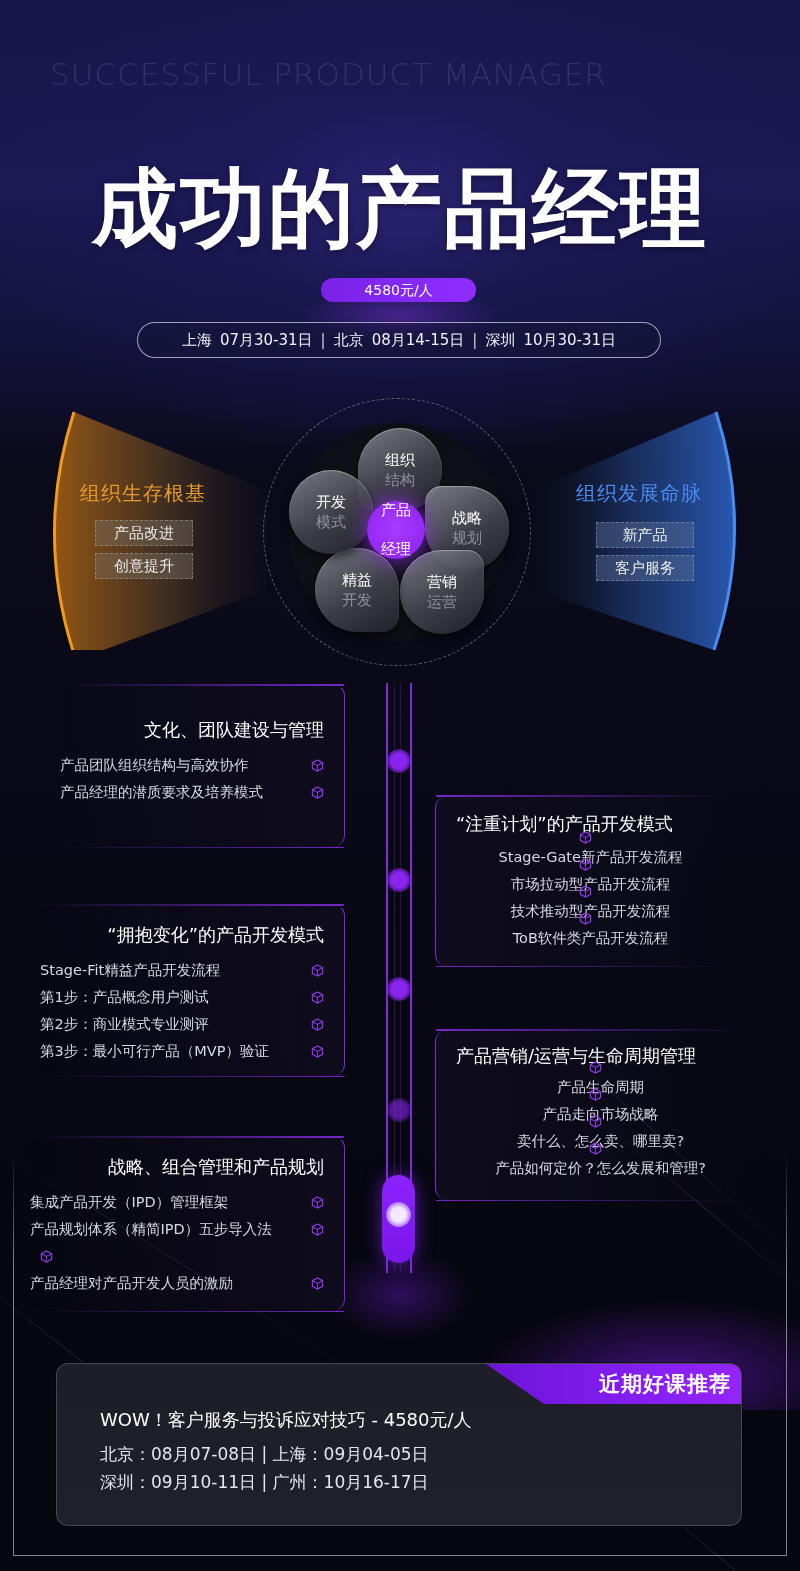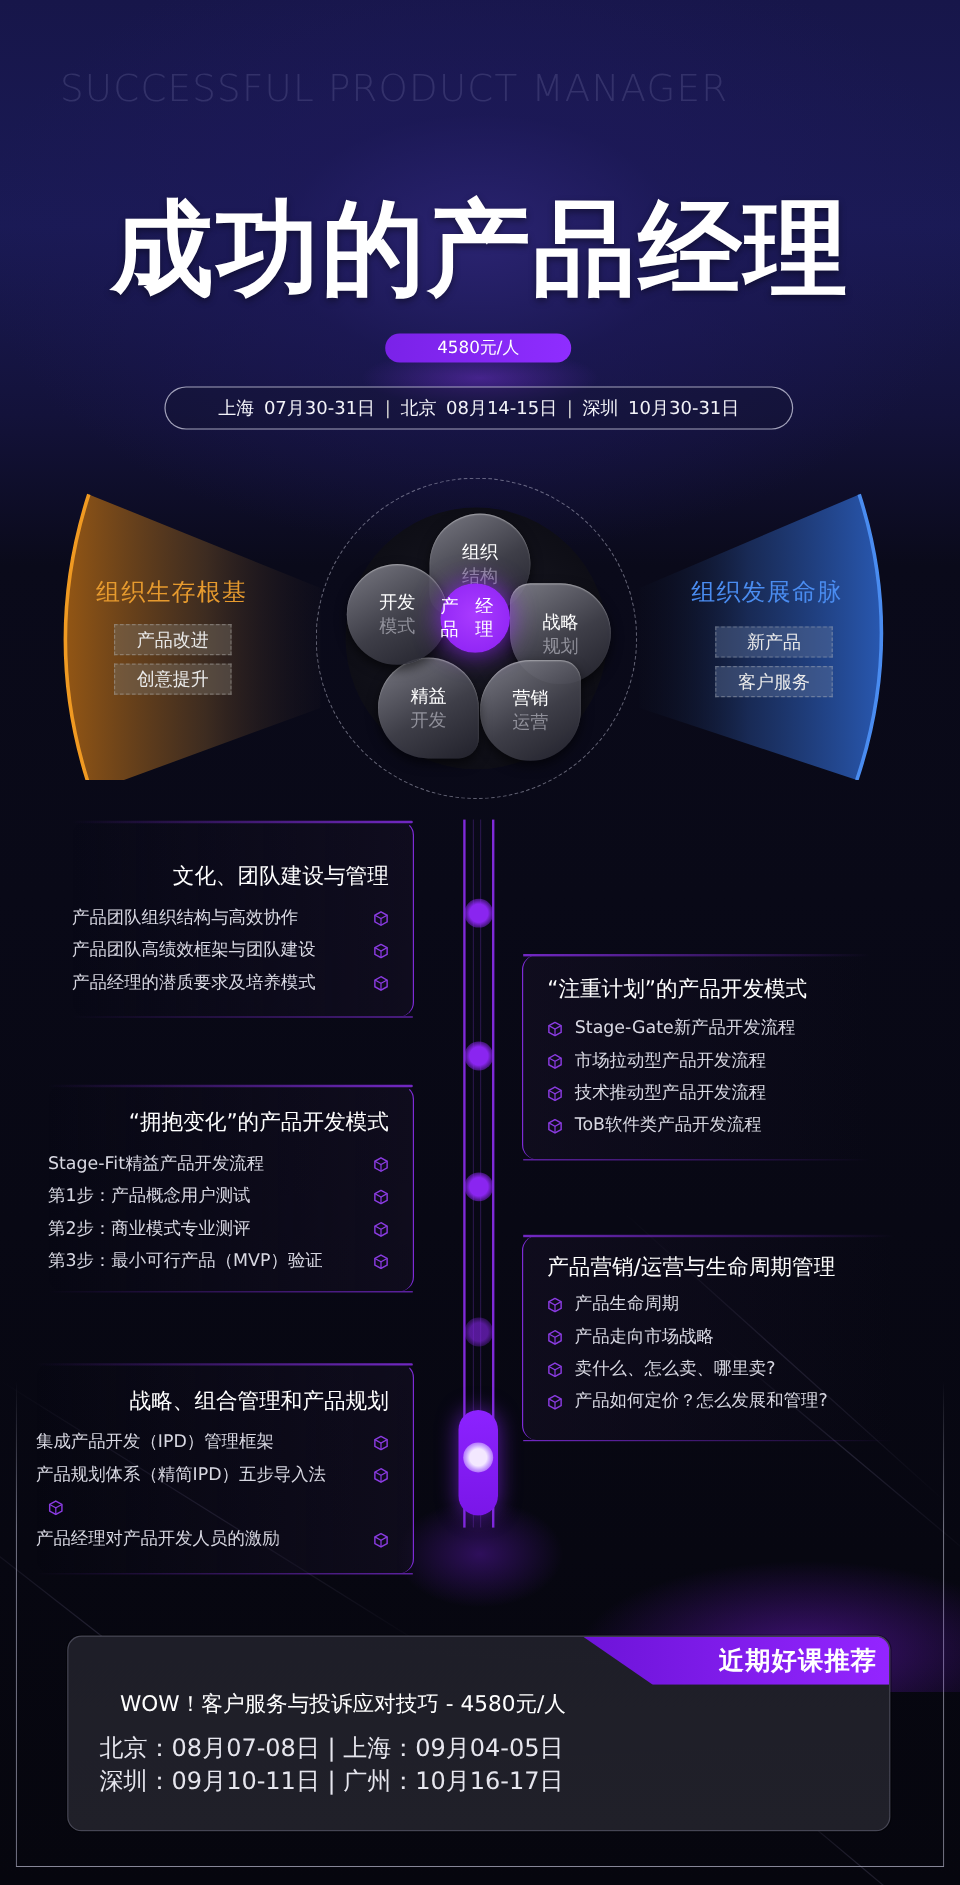--- a/index.html
+++ b/index.html
@@ -67,23 +67,23 @@
     background:radial-gradient(circle at 50% 50%, #1a1a24 0%, #0e0e16 70%, #090910 100%); }
   .petal {
     position:absolute; width:84px; height:84px; border-radius:50% 50% 50% 50%;
     background:linear-gradient(150deg, rgba(140,140,150,0.85) 0%, rgba(70,70,80,0.85) 55%, rgba(35,35,45,0.9) 100%);
     box-shadow: inset 0 1px 1px rgba(255,255,255,0.35), 0 4px 10px rgba(0,0,0,0.6);
     display:flex; flex-direction:column; align-items:center; justify-content:center;
   }
   .petal .l1 { font-size:15px; color:#ffffff; line-height:19px; }
   .petal .l2 { font-size:15px; color:rgba(200,200,210,0.6); line-height:20px; }
   .hub-center {
-    position:absolute; left:104px; top:88px; width:58px; height:58px; border-radius:50%;
+    position:absolute; left:104px; top:103px; width:58px; height:58px; border-radius:50%;
     background:radial-gradient(circle at 50% 45%, #a93bff, #8a1ff2); box-shadow:0 0 22px rgba(150,40,255,0.8);
-    display:flex; flex-direction:row; align-items:center; justify-content:center;
+    display:flex; flex-direction:column; align-items:center; justify-content:space-between;
   }
   .hub-center span { font-size:15px; color:#fff; line-height:19px; }
 
   
   .track { position:absolute; left:386px; top:683px; width:26px; height:590px;
     border-left:2px solid #7f2ad8; border-right:2px solid #7f2ad8; }
   .track::before { content:""; position:absolute; left:6px; top:0; width:0; height:100%; border-left:1px solid rgba(130,60,220,0.25); }
   .track::after  { content:""; position:absolute; left:12px; top:0; width:0; height:100%; border-left:1px solid rgba(130,60,220,0.25); }
   .dot { position:absolute; left:387px; width:24px; height:24px; border-radius:50%;
     background:radial-gradient(circle, #8a25f0 45%, rgba(138,37,240,0.55) 65%, rgba(138,37,240,0) 100%); }
@@ -107,33 +107,33 @@
   .card-right::before { content:""; position:absolute; left:0; right:0; top:-1px; height:1.5px;
     background:linear-gradient(90deg, rgba(125,43,214,0.9), rgba(125,43,214,0)); }
   .card-right::after { content:""; position:absolute; left:0; right:0; bottom:-1px; height:1.5px;
     background:linear-gradient(90deg, rgba(125,43,214,0.9), rgba(125,43,214,0)); }
   .card-title { font-size:18px; color:#ffffff; white-space:nowrap; }
   .card-left .card-title { text-align:right; padding-right:20px; }
   .card-right .card-title { text-align:left; padding-left:20px; }
   .items { list-style:none; }
   .items li { font-size:14.5px; color:#d8d8e2; height:27px; line-height:27px; white-space:nowrap; display:flex; align-items:center; }
   .card-left .items li { justify-content:space-between; padding-right:20px; }
-  .card-right .items li { justify-content:flex-start; padding-left:20px; }
+  .card-right .items li { justify-content:flex-end; padding-left:20px;flex-direction:column; }
   .bullet { width:13px; height:13px; display:inline-block; flex:none; }
   .card-left .bullet { margin-left:10px; }
   .card-right .bullet { margin-right:10px; }
 
   
   .promo { position:absolute; left:56px; top:1363px; width:686px; height:163px; border-radius:12px;
     background:linear-gradient(180deg,#1e1e28,#202029); border:1px solid rgba(120,120,140,0.45);
     box-shadow:0 0 0 1px rgba(0,0,0,0.4); overflow:hidden; }
   .promo-tag { position:absolute; right:0; top:0; width:255px; height:40px; }
   .promo-tag-text { position:absolute; right:10px; top:0; height:40px; line-height:40px; font-size:21px; font-weight:bold; color:#fff; letter-spacing:1px; }
   .promo-title { position:absolute; left:43px; top:44px; font-size:18px; color:#fff; white-space:nowrap; }
-  .promo-line { position:absolute; left:26px; font-size:20px; color:#e6e6ee; white-space:nowrap; }
+  .promo-line { position:absolute; left:43px; font-size:17px; color:#e6e6ee; white-space:nowrap; }
   .promo-glow { position:absolute; left:480px; top:1300px; width:320px; height:110px;
     background:radial-gradient(ellipse at 60% 70%, rgba(130,30,240,0.45), rgba(0,0,0,0) 70%); }
 </style>
 </head>
 <body>
 
 <div class="page">
 
   <div class="diag" style="left:0;top:1150px;width:420px;transform:rotate(32deg);"></div>
   <div class="diag" style="left:-60px;top:1250px;width:360px;transform:rotate(38deg);"></div>
@@ -236,28 +236,20 @@
     <ul class="items" style="margin-top:10px;">
       <li>
           <span>产品团队组织结构与高效协作</span>
           <svg class="bullet" viewBox="0 0 14 14">
             <polygon points="7,1 12.5,4 12.5,10 7,13 1.5,10 1.5,4" fill="none" stroke="#8a3be0" stroke-width="1.3"></polygon>
             <polyline points="1.5,4 7,7 12.5,4" fill="none" stroke="#8a3be0" stroke-width="1.1"></polyline>
             <line x1="7" y1="7" x2="7" y2="13" stroke="#8a3be0" stroke-width="1.1"></line>
           </svg>
         </li>
       <li>
-          <span>产品团队高绩效框架与团队建设</span>
-          <svg class="bullet" viewBox="0 0 14 14">
-            <polygon points="7,1 12.5,4 12.5,10 7,13 1.5,10 1.5,4" fill="none" stroke="#8a3be0" stroke-width="1.3"></polygon>
-            <polyline points="1.5,4 7,7 12.5,4" fill="none" stroke="#8a3be0" stroke-width="1.1"></polyline>
-            <line x1="7" y1="7" x2="7" y2="13" stroke="#8a3be0" stroke-width="1.1"></line>
-          </svg>
-        </li>
-      <li>
           <span>产品经理的潜质要求及培养模式</span>
           <svg class="bullet" viewBox="0 0 14 14">
             <polygon points="7,1 12.5,4 12.5,10 7,13 1.5,10 1.5,4" fill="none" stroke="#8a3be0" stroke-width="1.3"></polygon>
             <polyline points="1.5,4 7,7 12.5,4" fill="none" stroke="#8a3be0" stroke-width="1.1"></polyline>
             <line x1="7" y1="7" x2="7" y2="13" stroke="#8a3be0" stroke-width="1.1"></line>
           </svg>
         </li>
     </ul>
   </div>
 

